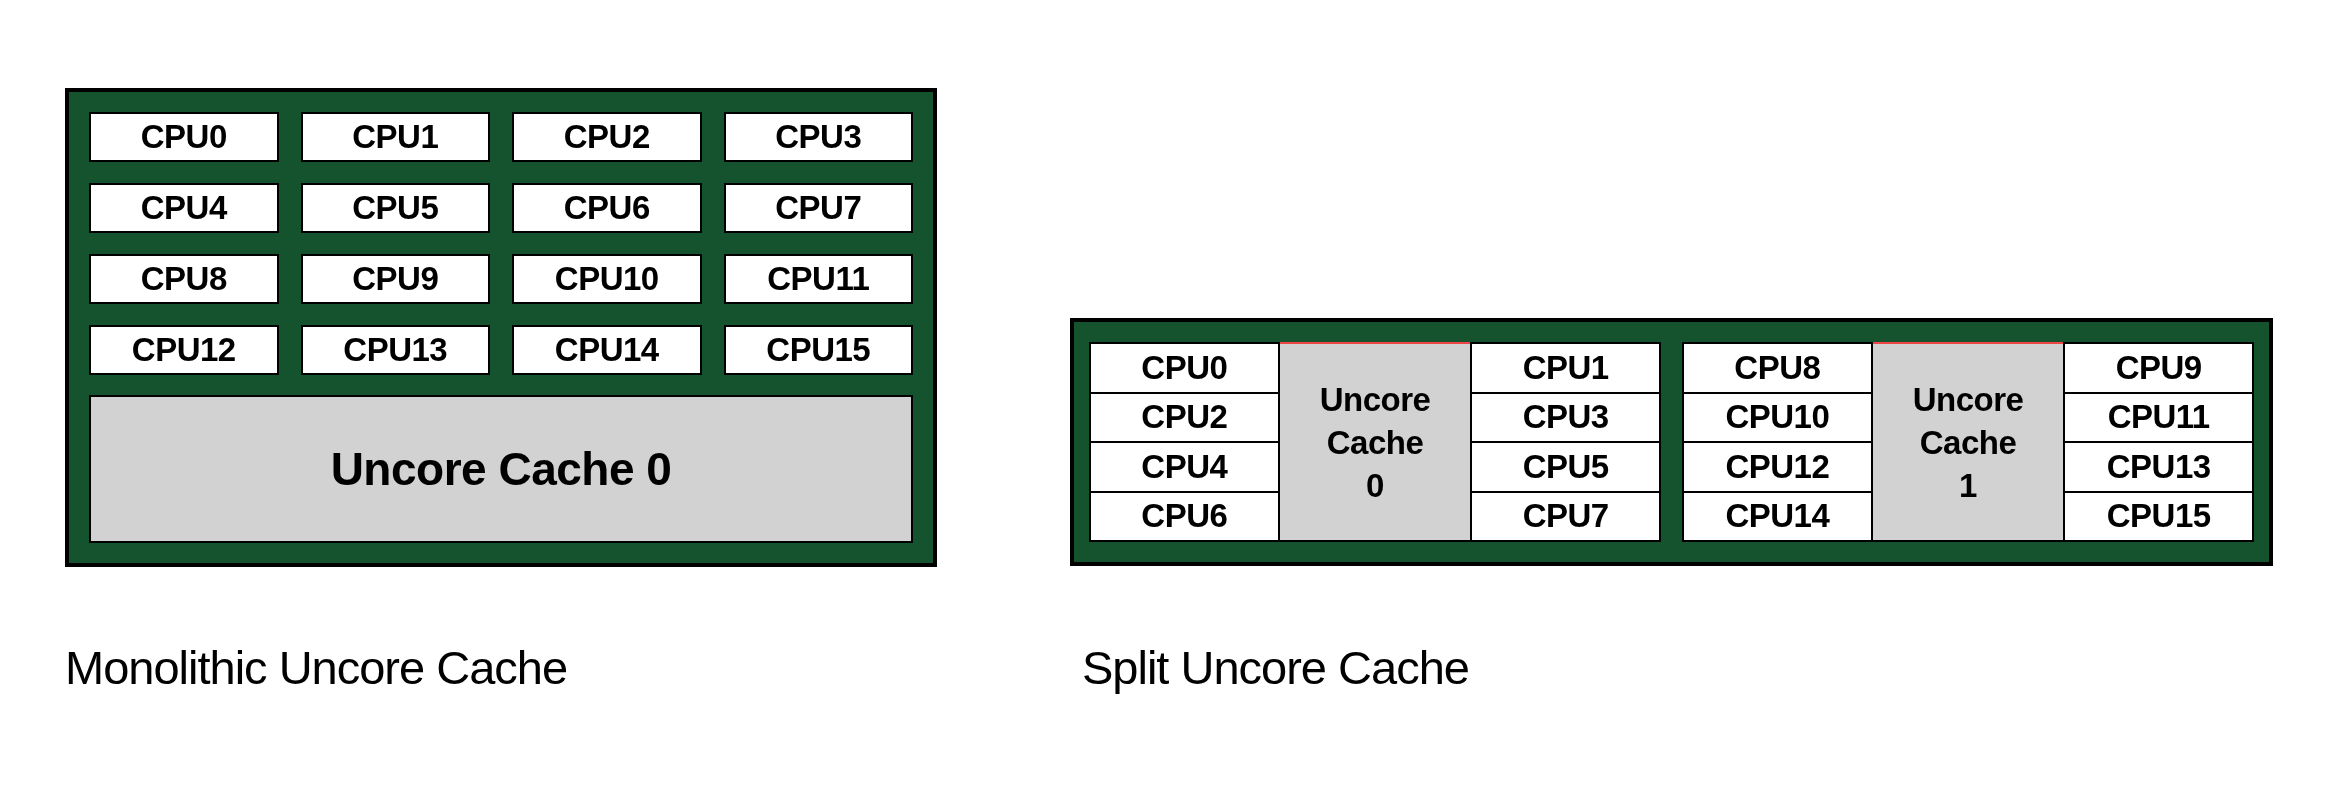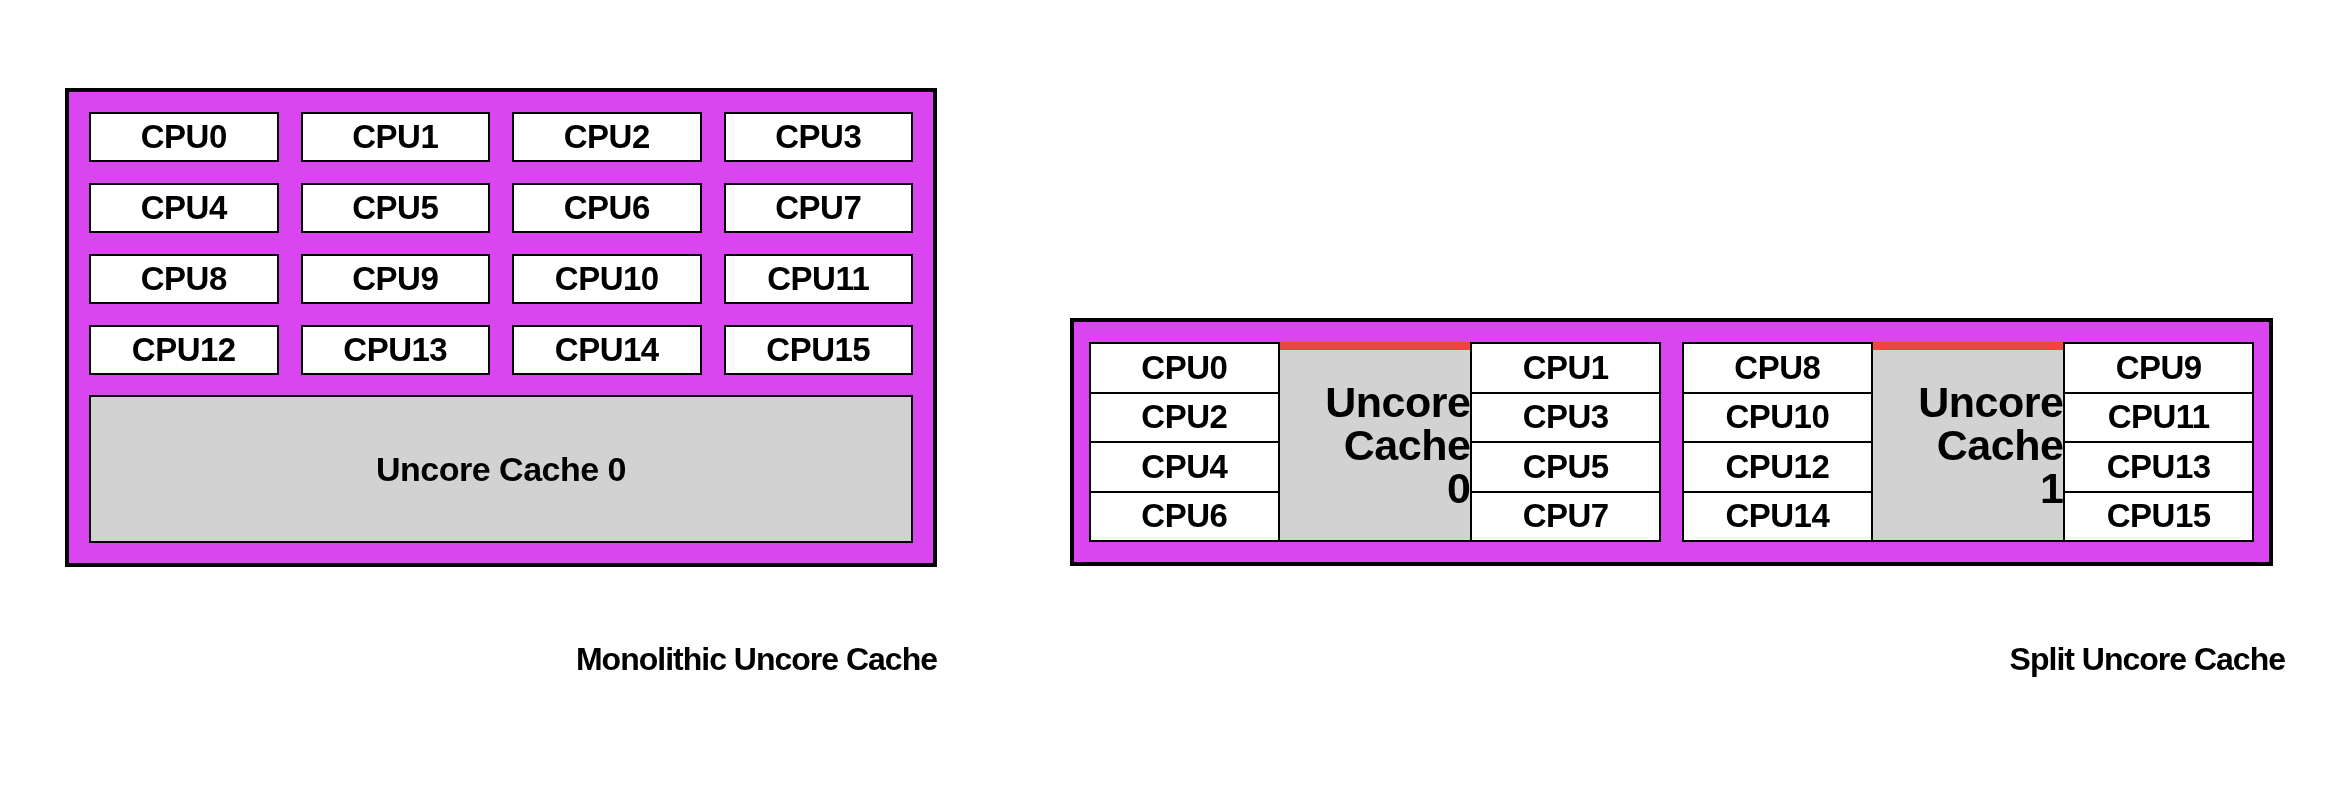--- a/index.html
+++ b/index.html
@@ -14,27 +14,27 @@
     font-family: "Liberation Sans", sans-serif;
     color: #000000;
     overflow: hidden;
   }
 
   
   .diagram {
     position: absolute;
     border: 4px solid #000;
     box-sizing: border-box;
-    background: #d946ef;
+    background: #14532d;
   }
   .caption {
     position: absolute;
-    text-align: right;
-    font-weight: bold;
-    font-size: 32px;
+    text-align: left;
+    font-weight: normal;
+    font-size: 47px;
     letter-spacing: -1px;
     line-height: 1.1;
   }
 
   
   #left-diagram {
     left: 65px;
     top: 88px;
     width: 872px;
     height: 479px;
@@ -59,21 +59,21 @@
     background: #ffffff;
   }
   .cache-wide {
     margin-top: 20px;
     height: 148px;
     border: 2px solid #000;
     box-sizing: border-box;
     display: flex;
     align-items: center;
     justify-content: center;
-    font-size: 34px;
+    font-size: 46px;
     font-weight: bold;
     letter-spacing: -0.5px;
   }
   #caption-left {
     left: 65px;
     top: 642px;
     width: 872px;
   }
 
   
@@ -105,29 +105,29 @@
     font-size: 33px;
     font-weight: bold;
     letter-spacing: -0.5px;
     background: #ffffff;
   }
   .cpu-cell + .cpu-cell {
     border-top: none;
   }
   .cache-cell {
     flex: 1;
-    border-top: 8px solid #ef4444;
+    border-top: 2px solid #ef4444;
     border-bottom: 2px solid #000;
     box-sizing: border-box;
     display: flex;
     flex-direction: column;
-    align-items: flex-end;
+    align-items: center;
     justify-content: center;
     text-align: center;
-    font-size: 43px;
+    font-size: 33px;
     font-weight: bold;
     letter-spacing: -0.5px;
     line-height: 43px;
   }
   #caption-right {
     left: 1082px;
     top: 642px;
     width: 1203px;
   }
 </style>

